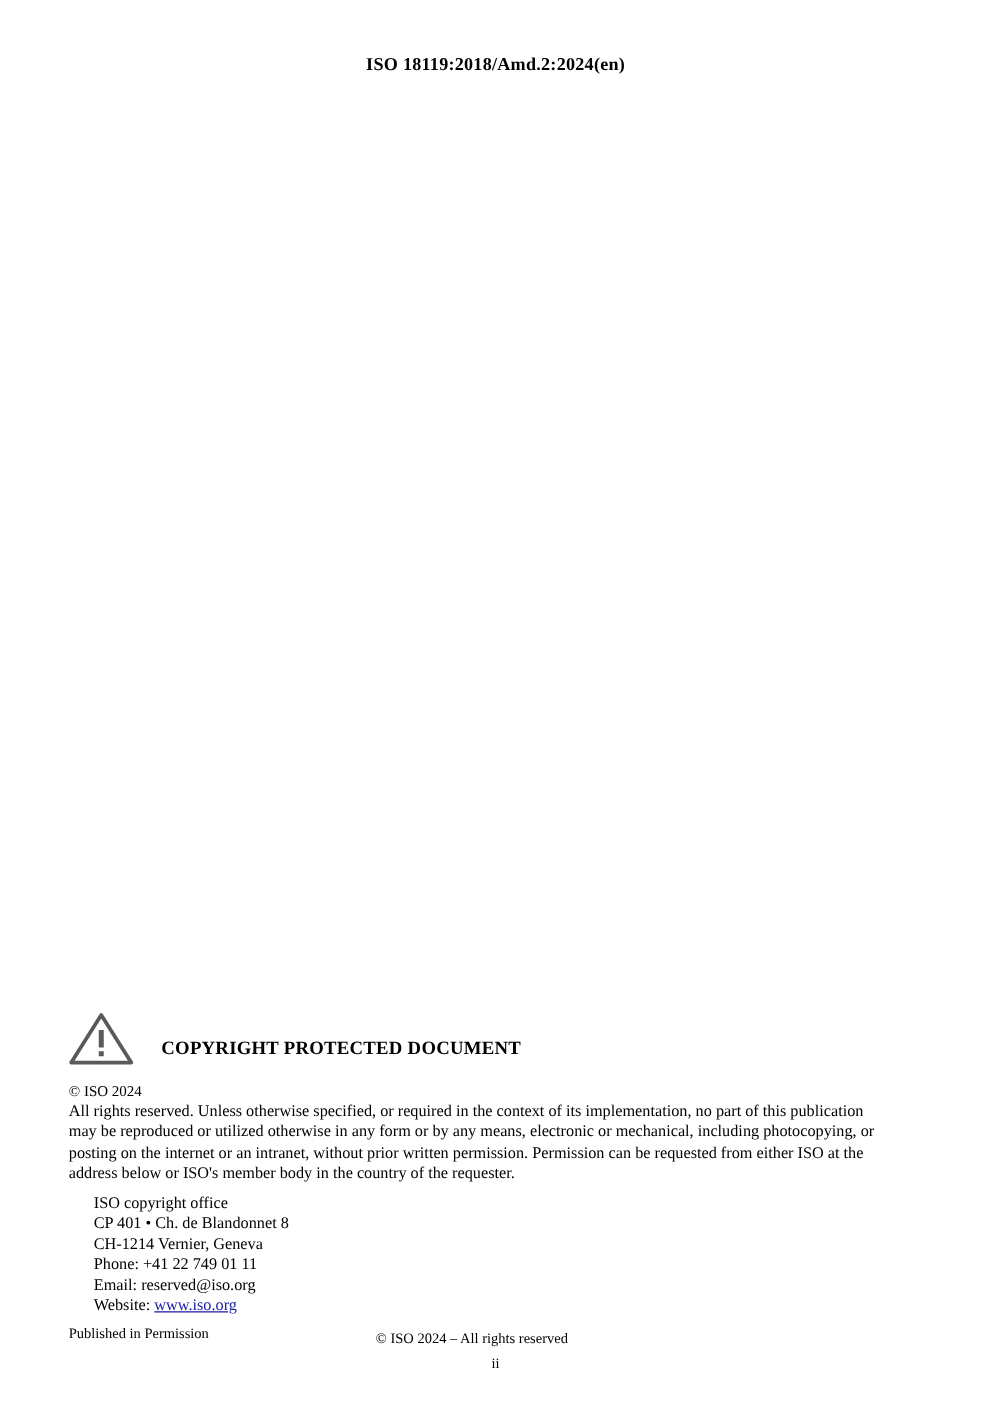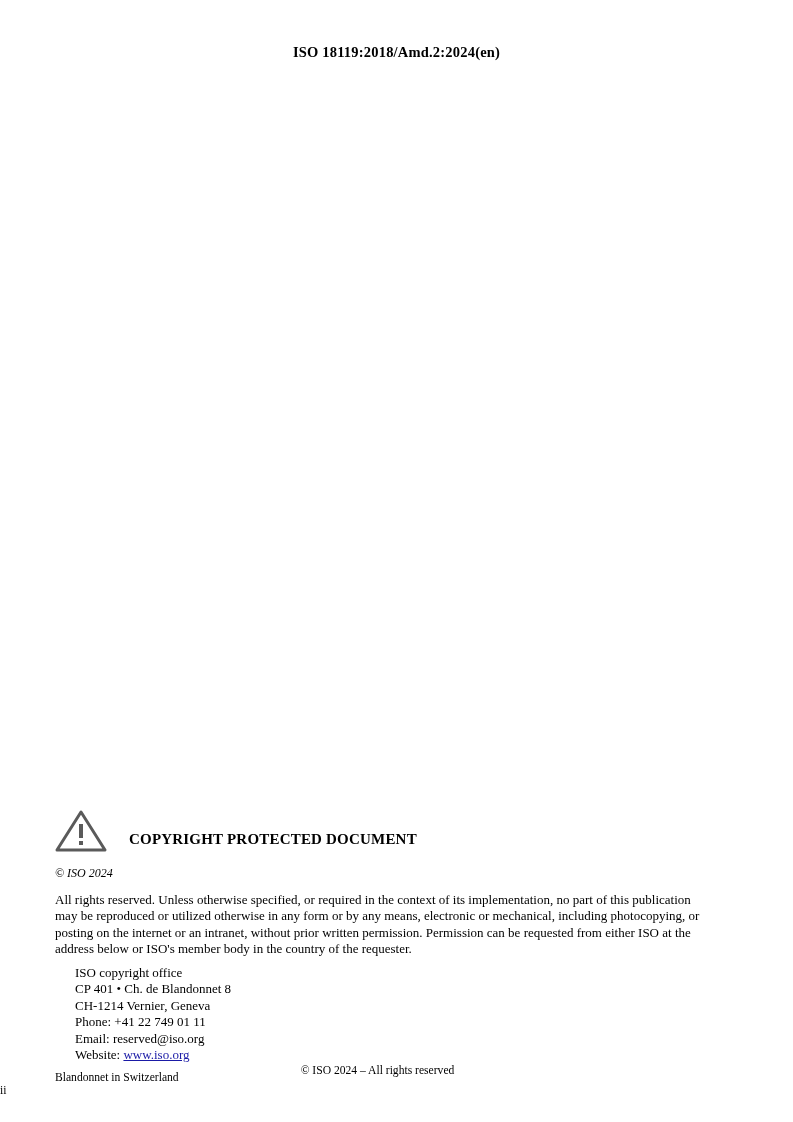--- a/index.html
+++ b/index.html
@@ -57,22 +57,21 @@
     font-size: 15px;
     letter-spacing: 0.2px;
     margin-left: 22px;
     white-space: nowrap;
     margin-top: 17px;
   }
   .cp-year {
     font-family: "Liberation Serif", serif;
     font-size: 12px;
     margin-top: 12px;
-    margin-bottom: 11px;
-    font-style: italic;
+    margin-bottom: 0;
   }
   .cp-paragraph {
     font-family: "Liberation Serif", serif;
     font-size: 13px;
     line-height: 1.26;
     text-align: left;
     width: 656px;
   }
   .cp-address {
     font-family: "Liberation Serif", serif;
@@ -100,20 +99,21 @@
     width: 755px;
     text-align: center;
     font-family: "Liberation Serif", serif;
     font-size: 11.6px;
   }
   .page-number {
     position: absolute;
     left: 0;
     top: 1084px;
     width: 793px;
+    text-align: center;
     font-family: "Liberation Serif", serif;
     font-size: 11.6px;
   }
 </style>
 </head>
 <body>
 
 <div class="page">
 
   <div class="doc-header">ISO 18119:2018/Amd.2:2024(en)</div>
@@ -137,19 +137,19 @@
 
     <div class="cp-address">
       <div class="line">ISO copyright office</div>
       <div class="line">CP 401 • Ch. de Blandonnet 8</div>
       <div class="line">CH-1214 Vernier, Geneva</div>
       <div class="line">Phone: +41 22 749 01 11</div>
       <div class="line">Email: reserved@iso.org</div>
       <div class="line"><span>Website: </span><a class="link" href="#">www.iso.org</a></div>
     </div>
 
-    <div class="cp-published">Blandonnet in Switzerland</div>
+    <div class="cp-published">Published in Permission</div>
   </div>
 
   <div class="footer-note">© ISO 2024 – All rights reserved</div>
   <div class="page-number">ii</div>
 
 </div>
 
 </body></html>

